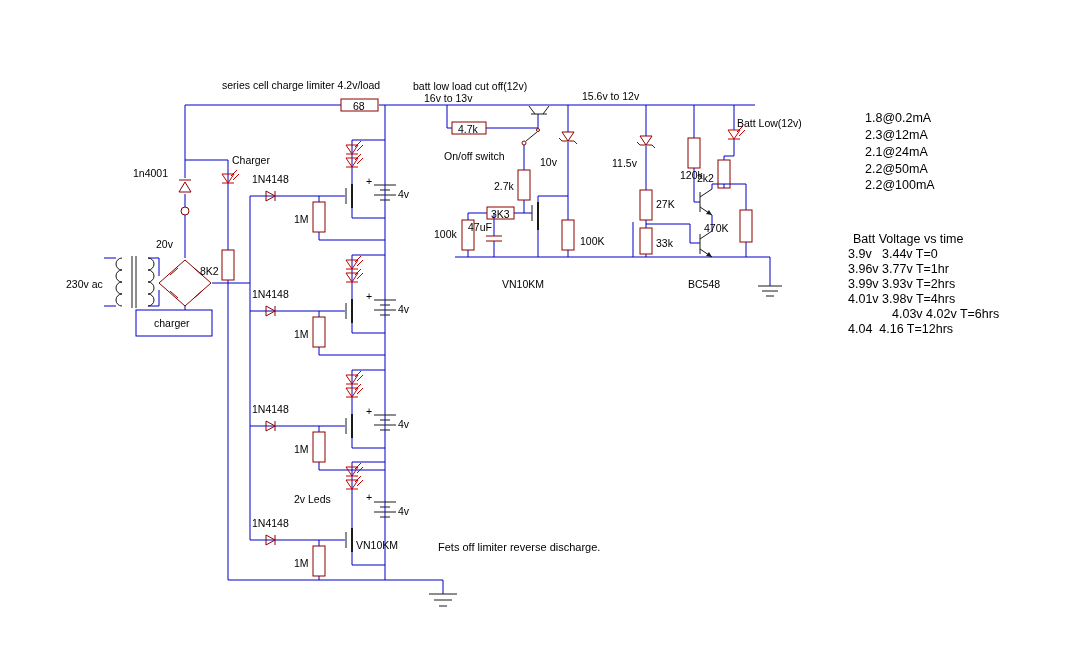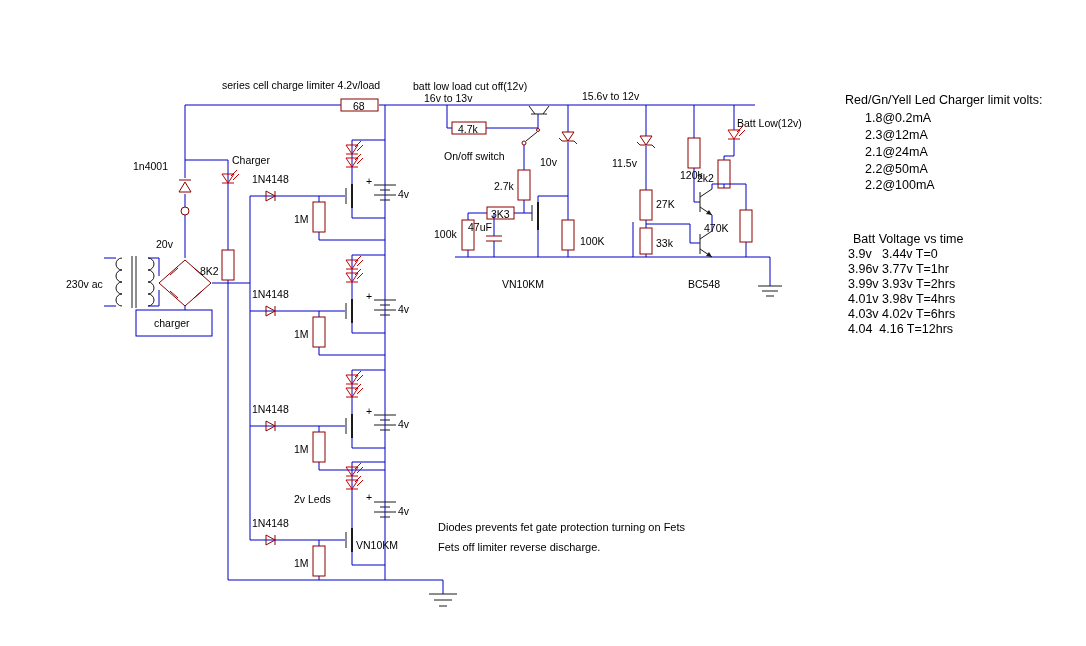--- a/index.html
+++ b/index.html
@@ -136,21 +136,21 @@
       <path class="blk" d="M758,286 H782 M762,291 H778 M766,296 H774"></path>
     </g>
   </svg>
 
   <div class="lbl" style="left:222px;top:79px">series cell charge limiter 4.2v/load</div>
   <div class="lbl" style="left:353px;top:100px">68</div>
   <div class="lbl" style="left:413px;top:80px">batt low load cut off(12v)</div>
   <div class="lbl" style="left:424px;top:92px">16v to 13v</div>
   <div class="lbl" style="left:582px;top:90px">15.6v to 12v</div>
 
-  <div class="lbl" style="left:133px;top:160px">1n4001</div>
+  <div class="lbl" style="left:133px;top:167px">1n4001</div>
   <div class="lbl" style="left:232px;top:154px">Charger</div>
   <div class="lbl" style="left:66px;top:278px">230v ac</div>
   <div class="lbl" style="left:156px;top:238px">20v</div>
   <div class="lbl" style="left:154px;top:317px">charger</div>
   <div class="lbl" style="left:200px;top:265px">8K2</div>
 
   <div class="lbl" style="left:252px;top:173px">1N4148</div>
   <div class="lbl" style="left:252px;top:288px">1N4148</div>
   <div class="lbl" style="left:252px;top:403px">1N4148</div>
   <div class="lbl" style="left:252px;top:517px">1N4148</div>
@@ -185,31 +185,29 @@
 
   <div class="lbl" style="left:612px;top:157px">11.5v</div>
   <div class="lbl" style="left:680px;top:169px">120k</div>
   <div class="lbl" style="left:656px;top:198px">27K</div>
   <div class="lbl" style="left:656px;top:237px">33k</div>
   <div class="lbl" style="left:697px;top:172px">2k2</div>
   <div class="lbl" style="left:704px;top:222px">470K</div>
   <div class="lbl" style="left:688px;top:278px">BC548</div>
   <div class="lbl" style="left:737px;top:117px">Batt Low(12v)</div>
 
-  <div class="lbl big" style="left:845px;top:93px">Red/Gn/Yell Led Charger limit volts:</div>
   <div class="lbl big" style="left:865px;top:111px">1.8@0.2mA</div>
   <div class="lbl big" style="left:865px;top:128px">2.3@12mA</div>
   <div class="lbl big" style="left:865px;top:145px">2.1@24mA</div>
   <div class="lbl big" style="left:865px;top:162px">2.2@50mA</div>
   <div class="lbl big" style="left:865px;top:178px">2.2@100mA</div>
 
   <div class="lbl big" style="left:853px;top:232px">Batt Voltage vs time</div>
   <div class="lbl big" style="left:848px;top:247px">3.9v   3.44v T=0</div>
   <div class="lbl big" style="left:848px;top:262px">3.96v 3.77v T=1hr</div>
   <div class="lbl big" style="left:848px;top:277px">3.99v 3.93v T=2hrs</div>
   <div class="lbl big" style="left:848px;top:292px">4.01v 3.98v T=4hrs</div>
-  <div class="lbl big" style="left:848px;top:307px">4.03v 4.02v T=6hrs</div>
+  <div class="lbl big" style="left:892px;top:307px">4.03v 4.02v T=6hrs</div>
   <div class="lbl big" style="left:848px;top:322px">4.04  4.16 T=12hrs</div>
 
-  <div class="lbl note" style="left:438px;top:521px">Diodes prevents fet gate protection turning on Fets</div>
   <div class="lbl note" style="left:438px;top:541px">Fets off limiter reverse discharge.</div>
 
 </div>
 
 </body></html>

